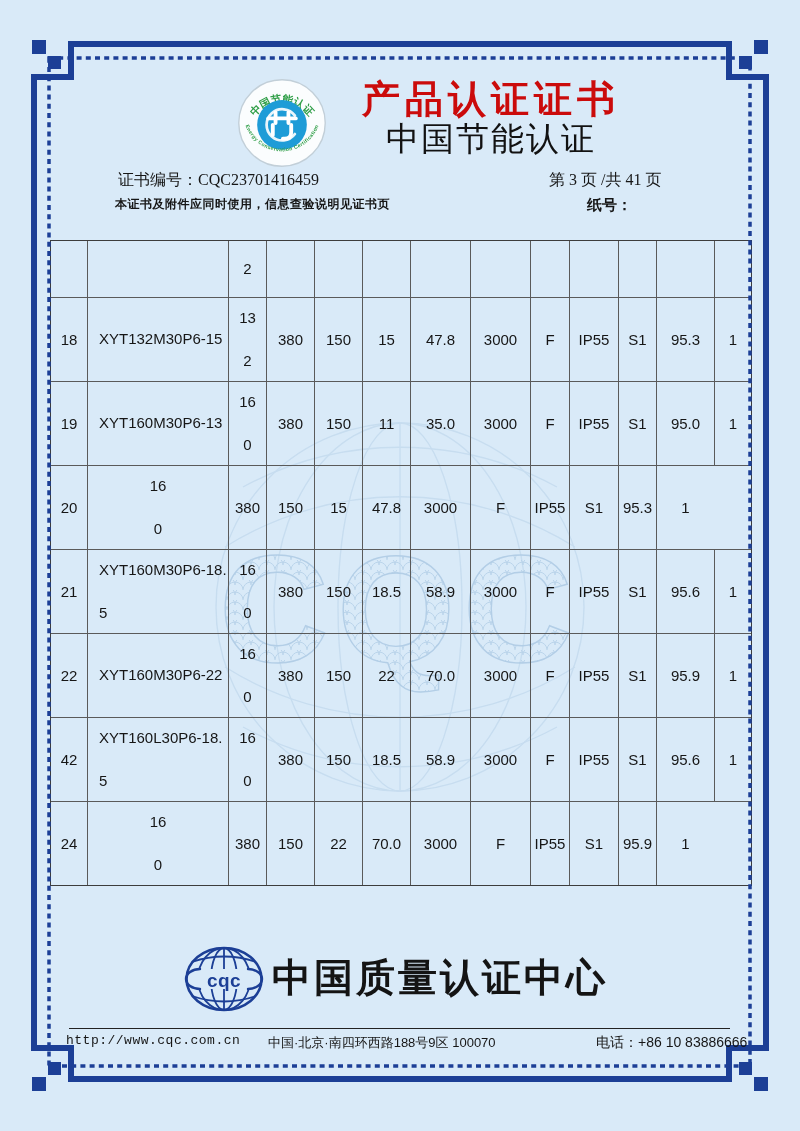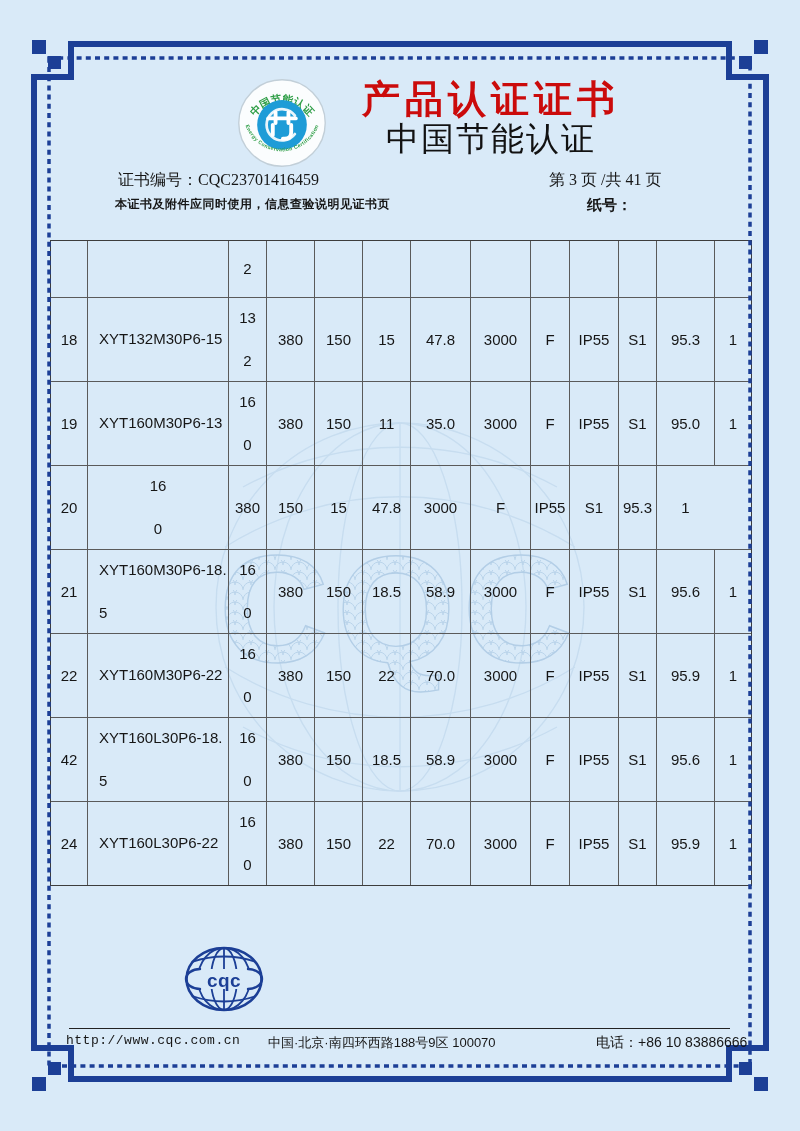--- a/index.html
+++ b/index.html
@@ -375,23 +375,20 @@
           <span>95.6</span>
         </div>
         <div class="td c12">
           <span>1</span>
         </div>
       </div>
       <div class="tr">
         <div class="td c0">
           <span>24</span>
         </div>
-        <div class="td c1">
-          <span class="model-text">XYT160L30P6-22</span>
-        </div>
         <div class="td c2">
           <span class="frame-text">160</span>
         </div>
         <div class="td c3">
           <span>380</span>
         </div>
         <div class="td c4">
           <span>150</span>
         </div>
         <div class="td c5">
@@ -430,20 +427,21 @@
       <path d="M 9,18 Q 41,7 73,18" stroke-width="1.8"></path>
       <path d="M 9,52 Q 41,63 73,52" stroke-width="1.8"></path>
     </g>
     <rect x="9" y="25" width="64" height="20" fill="#d9eaf8"></rect>
     <g stroke="#1c3f96" fill="none" stroke-width="2.4" stroke-linecap="round">
       <path d="M 17,25 a 14,10 0 0 0 0,20"></path>
       <path d="M 65,25 a 14,10 0 0 1 0,20"></path>
     </g>
     <text x="41" y="42.5" text-anchor="middle" font-size="19" font-weight="bold" fill="#1c3f96" letter-spacing="0.5" font-family="Liberation Sans, DejaVu Sans, sans-serif">cqc</text>
   </svg>
+  <div class="abs org-name">中国质量认证中心</div>
   <div class="abs footer-divider"></div>
   <div class="abs website">http://www.cqc.com.cn</div>
   <div class="abs address">中国·北京·南四环西路188号9区  100070</div>
   <div class="abs phone">
     <span>电话：</span><span>+86 10 83886666</span>
   </div>
 
 </div>
 
 </body></html>

